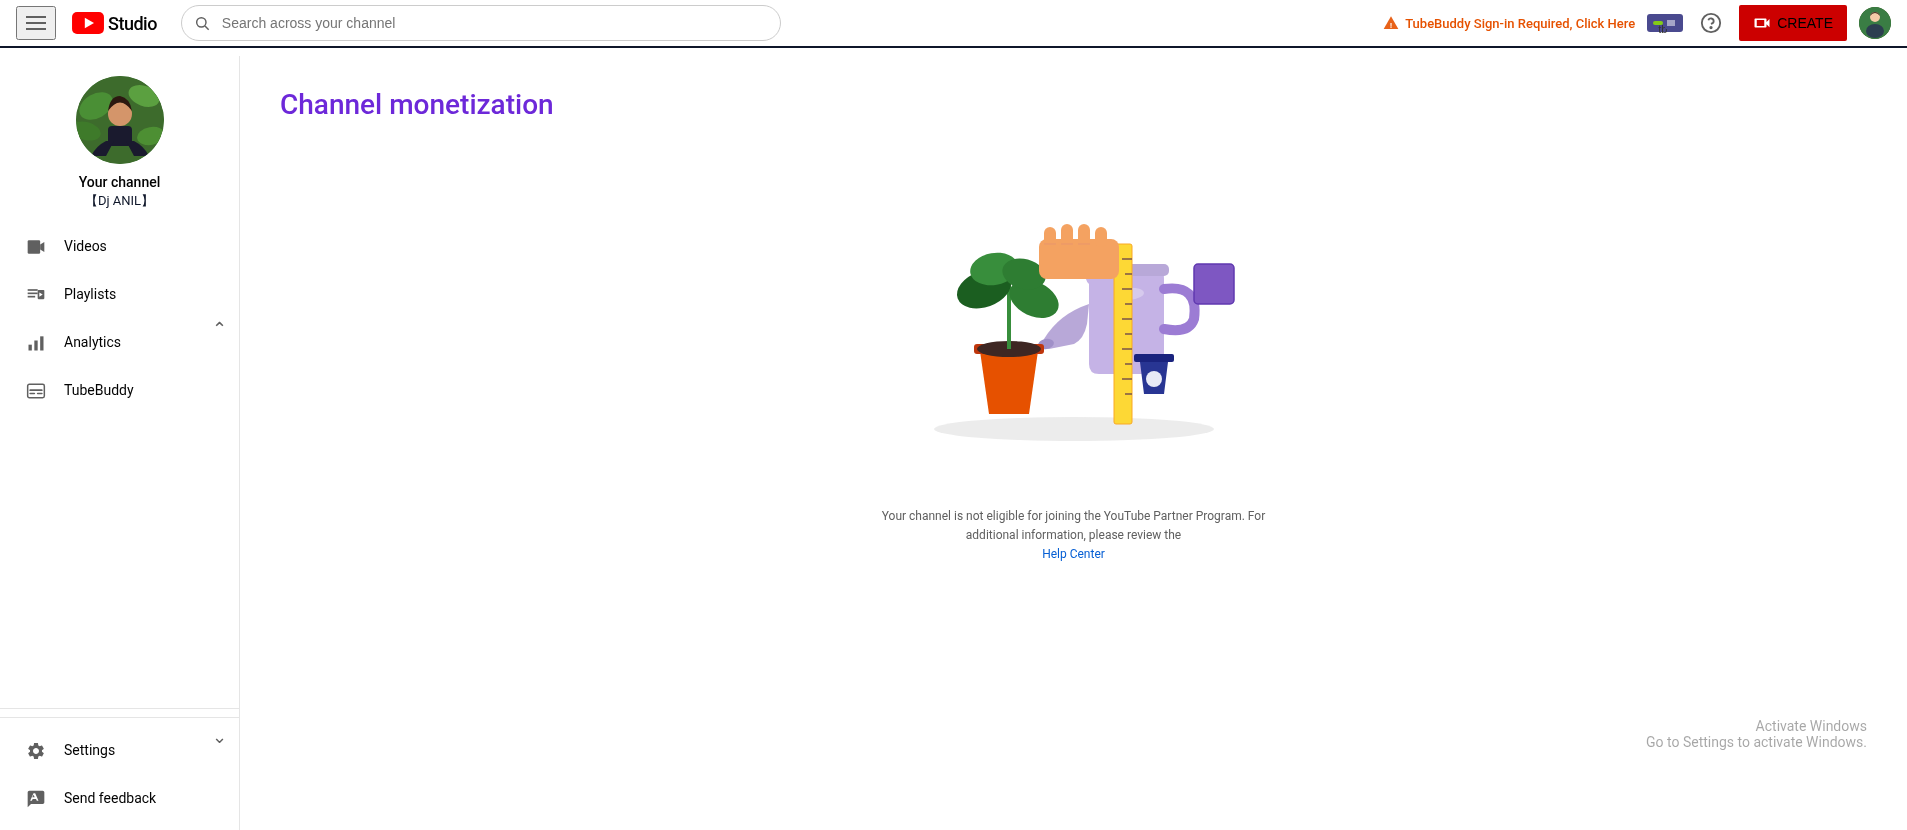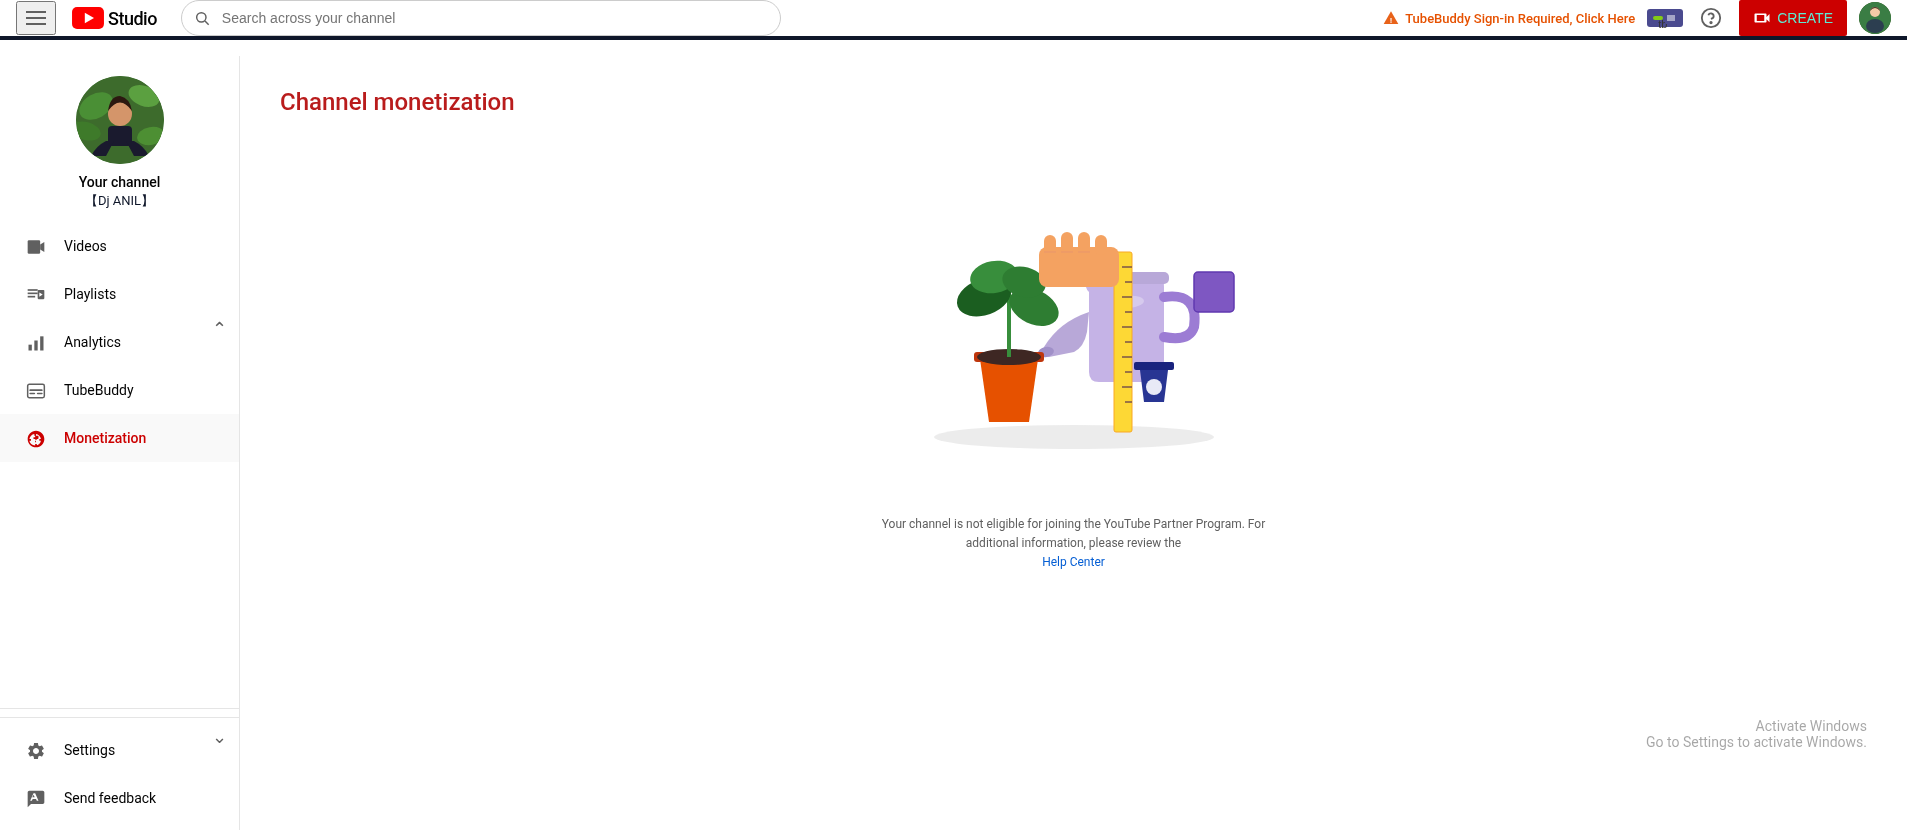--- a/index.html
+++ b/index.html
@@ -2,23 +2,23 @@
 <html><head>
   <meta charset="utf-8">
   <style>
     * { margin: 0; padding: 0; box-sizing: border-box; }
     body { font-family: 'Roboto', Arial, sans-serif; background: #fff; color: #030303; overflow: hidden; }
 
     
     .header {
       display: flex;
       align-items: center;
-      height: 40px;
+      height: 48px;
       padding: 0 16px;
-      border-bottom: 4px solid #0f172a;
+      border-bottom: 2px solid #0f172a;
       background: #fff;
       position: fixed;
       top: 0; left: 0; right: 0;
       z-index: 100;
     }
     .header-left { display: flex; align-items: center; gap: 16px; }
     .hamburger { cursor: pointer; display: flex; flex-direction: column; gap: 4px; padding: 8px; }
     .hamburger span { display: block; width: 20px; height: 2px; background: #606060; }
     .logo { display: flex; align-items: center; gap: 4px; text-decoration: none; }
     .logo-yt { width: 32px; height: 22px; }
@@ -88,21 +88,21 @@
       display: flex; align-items: center; justify-content: center;
       color: #606060;
       font-size: 18px;
     }
 
     .create-btn {
       display: flex;
       align-items: center;
       gap: 6px;
       background: #cc0000;
-      color: #5eead4;
+      color: #000000;
       border: none;
       border-radius: 2px;
       padding: 6px 14px;
       font-size: 14px;
       font-weight: 500;
       cursor: pointer;
       height: 36px;
     }
 
     .avatar {
@@ -193,24 +193,24 @@
 
     
     .main {
       flex: 1;
       overflow-y: auto;
       padding: 32px 40px;
       background: #fff;
     }
 
     .page-title {
-      font-size: 24px;
+      font-size: 28px;
       font-weight: 500;
-      color: #b91c1c;
-      margin-bottom: 36px;
+      color: #6d28d9;
+      margin-bottom: 23px;
     }
 
     .monetization-content {
       display: flex;
       flex-direction: column;
       align-items: center;
       padding-top: 20px;
     }
 
     
@@ -410,28 +410,20 @@
           <svg width="20" height="20" viewBox="0 0 24 24" fill="#606060">
               <rect x="2" y="4" width="20" height="16" rx="2" fill="none" stroke="#606060" stroke-width="1.8"></rect>
               <rect x="4" y="14" width="7" height="2" rx="1"></rect>
               <rect x="4" y="10" width="16" height="2" rx="1"></rect>
               <rect x="13" y="14" width="7" height="2" rx="1"></rect>
             </svg>
         </span>
         <span>TubeBuddy</span>
       </div>
 
-      <div class="nav-item active">
-        <span class="nav-icon">
-          <svg width="20" height="20" viewBox="0 0 24 24" fill="#cc0000">
-              <path d="M12 2C6.48 2 2 6.48 2 12s4.48 10 10 10 10-4.48 10-10S17.52 2 12 2zm1 17.93V18h-2v1.93C7.06 19.44 4.56 16.94 4.07 14H6v-2H4.07C4.56 9.06 7.06 6.56 10 6.07V8h2V6.07c2.94.49 5.44 2.99 5.93 5.93H16v2h1.93c-.49 2.94-2.99 5.44-5.93 5.93zM11 8v2H9v2h2v1h2v-1h1c.55 0 1-.45 1-1v-2c0-.55-.45-1-1-1h-3V8h-1zm0 6v2h1v-2h-1z"></path>
-            </svg>
-        </span>
-        <span style="color:#cc0000; font-weight:500;">Monetization</span>
-      </div>
 
     </nav>
 
     <button class="scroll-down-btn">⌄</button>
 
     <div class="sidebar-bottom">
       <div class="sidebar-divider"></div>
 
       <div class="nav-item">
         <span class="nav-icon">

